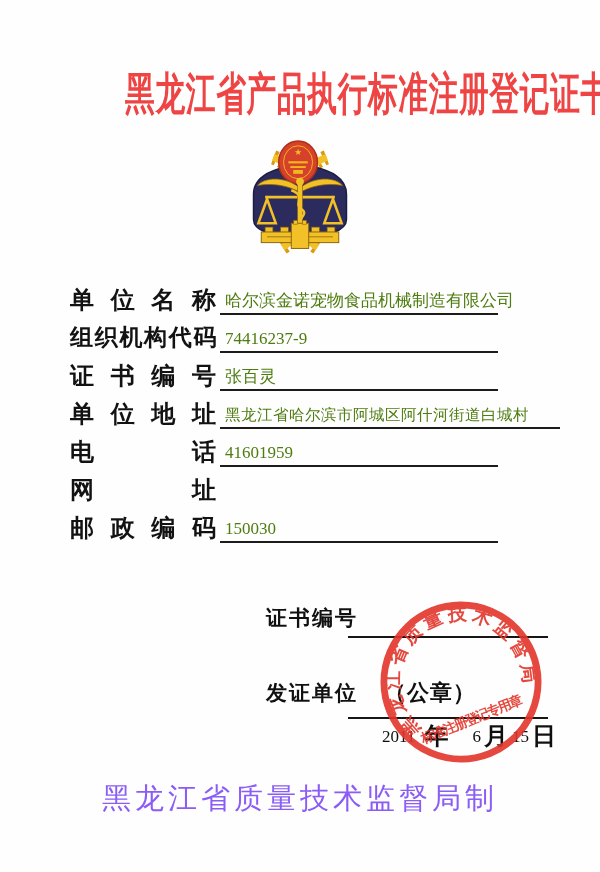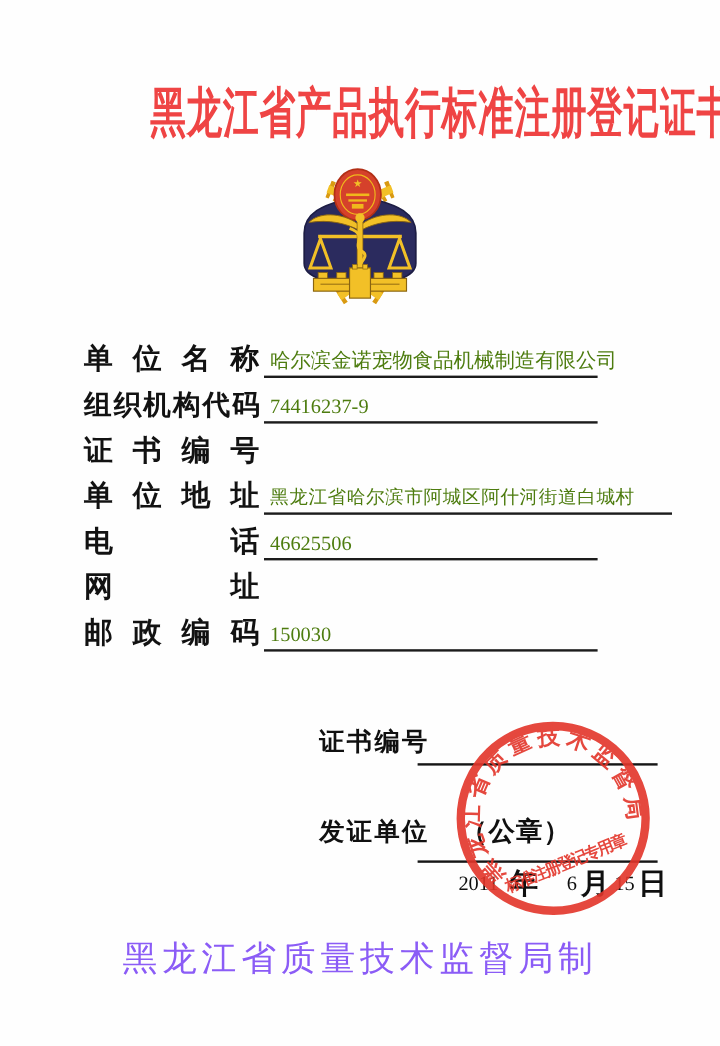--- a/index.html
+++ b/index.html
@@ -104,28 +104,29 @@
     <div class="frow" style="top:285px">
       <div class="flabel">单位名称</div>
       <div class="fvalue">哈尔滨金诺宠物食品机械制造有限公司</div>
     </div>
     <div class="frow" style="top:323px">
       <div class="flabel flabel-sm">组织机构代码</div>
       <div class="fvalue">74416237-9</div>
     </div>
     <div class="frow" style="top:361px">
       <div class="flabel">证书编号</div>
+      <div class="fvalue">张百灵</div>
     </div>
     <div class="frow" style="top:399px">
       <div class="flabel">单位地址</div>
       <div class="fvalue wide">黑龙江省哈尔滨市阿城区阿什河街道白城村</div>
     </div>
     <div class="frow" style="top:437px">
       <div class="flabel">电话</div>
-      <div class="fvalue">46625506</div>
+      <div class="fvalue">41601959</div>
     </div>
     <div class="frow" style="top:475px">
       <div class="flabel">网址</div>
     </div>
     <div class="frow" style="top:513px">
       <div class="flabel">邮政编码</div>
       <div class="fvalue">150030</div>
     </div>
   </div>
 

